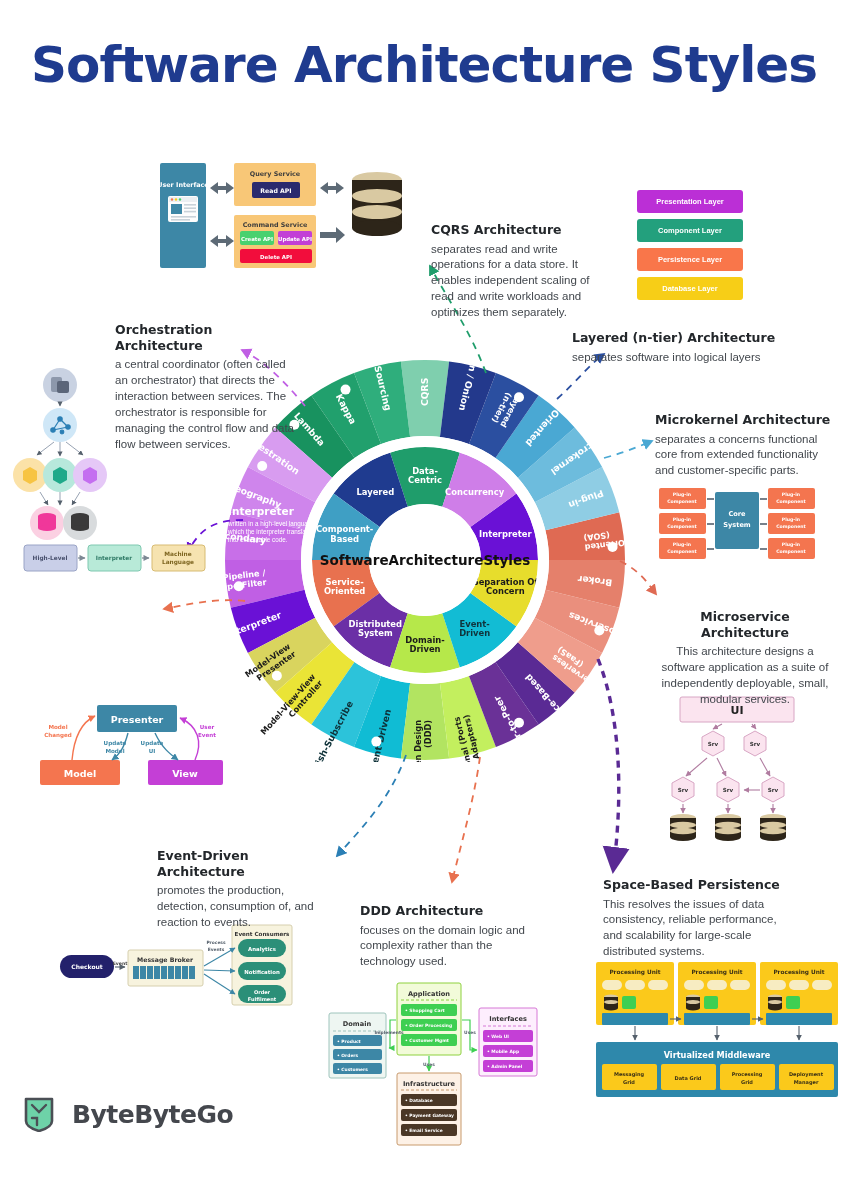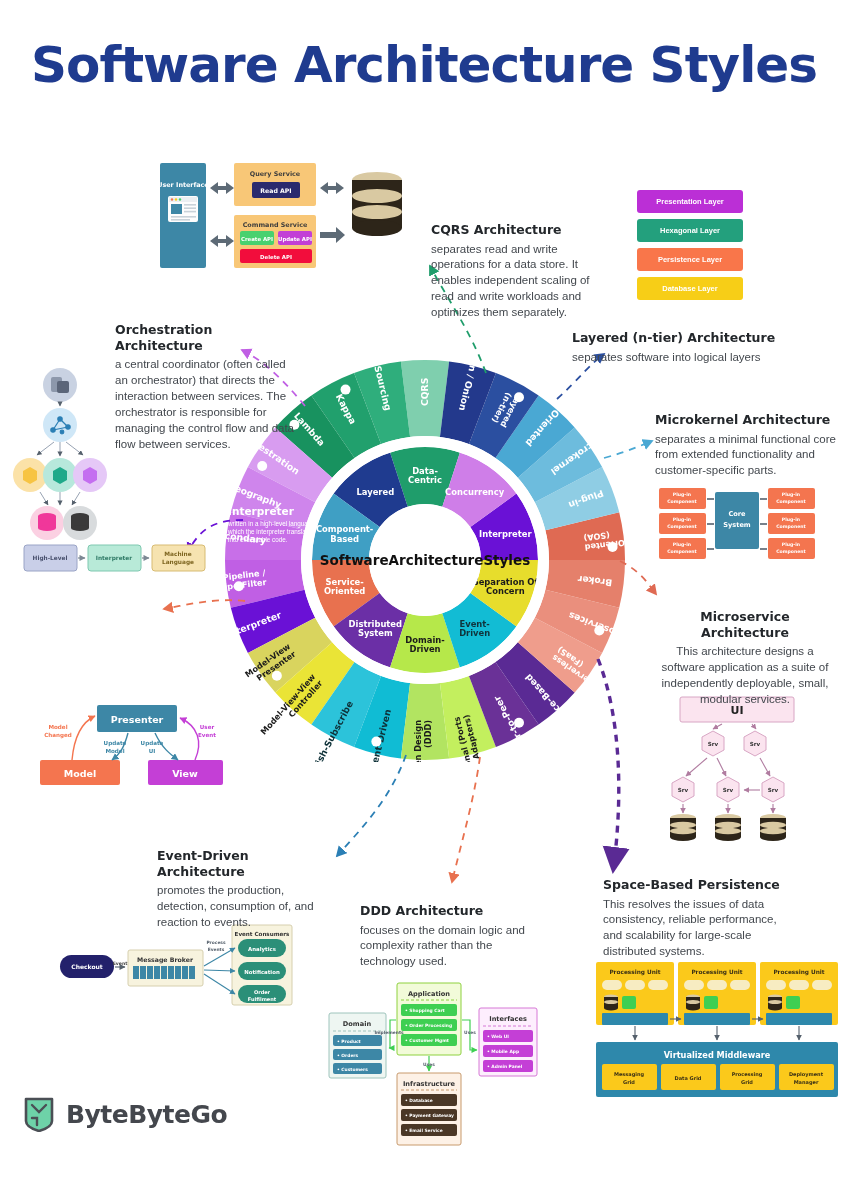--- a/index.html
+++ b/index.html
@@ -59,21 +59,21 @@
 
   .interp-call {
     position: absolute; left: 228px; top: 505px; width: 96px;
     color: #fff; pointer-events: none;
   }
   .interp-call b { font-size: 10.5px; display:block; margin-bottom:3px;
                    font-family:"DejaVu Sans", sans-serif; }
   .interp-call small { font-size: 6.3px; line-height: 1.3; display:block; }
 
   
-  .logo { position: absolute; left: 22px; top: 1096px; display: flex; align-items: center; gap: 10px; }
+  .logo { position: absolute; left: 22px; top: 1096px; display: flex; align-items: center; gap: 16px; }
   .logo-mark { width: 34px; height: 36px; }
   .logo-text { font-size: 25px; font-weight: bold; color: #44474d;
                font-family: "DejaVu Sans", sans-serif; letter-spacing: -0.5px; }
 </style>
 </head>
 <body>
 
 <div class="page">
 
   <div class="title">Software Architecture Styles</div>
@@ -700,21 +700,21 @@
           <text x="806" y="1084">Manager</text>
       </g>
     </g>
   </svg>
 
   <div class="dgm" style="left:637px; top:190px;">
     <div class="layerbox" style="background:#bb2fd6">
         <span>Presentation Layer</span>
       </div>
     <div class="layerbox" style="background:#23a07d">
-        <span>Hexagonal Layer</span>
+        <span>Component Layer</span>
       </div>
     <div class="layerbox" style="background:#f9764a">
         <span>Persistence Layer</span>
       </div>
     <div class="layerbox" style="background:#f7ce17">
         <span>Database Layer</span>
       </div>
   </div>
 
   <div class="ann" style="left:115px; top:322px; width:180px;">
@@ -727,21 +727,21 @@
     <p>separates read and write operations for a data store. It enables independent scaling of read and write workloads and optimizes them separately.</p>
   </div>
 
   <div class="ann" style="left:572px; top:330px; width:265px;">
     <h3>Layered (n-tier) Architecture</h3>
     <p>separates software into logical layers</p>
   </div>
 
   <div class="ann" style="left:655px; top:412px; width:185px;">
     <h3>Microkernel Architecture</h3>
-    <p>separates a minimal functional core from extended functionality and customer-specific parts.</p>
+    <p>separates a concerns functional core from extended functionality and customer-specific parts.</p>
   </div>
 
   <div class="ann" style="left:655px; top:609px; width:180px;text-align:center;">
     <h3>Microservice Architecture</h3>
     <p>This architecture designs a software application as a suite of independently deployable, small, modular services.</p>
   </div>
 
   <div class="ann" style="left:603px; top:877px; width:190px;">
     <h3>Space-Based Persistence</h3>
     <p>This resolves the issues of data consistency, reliable performance, and scalability for large-scale distributed systems.</p>

